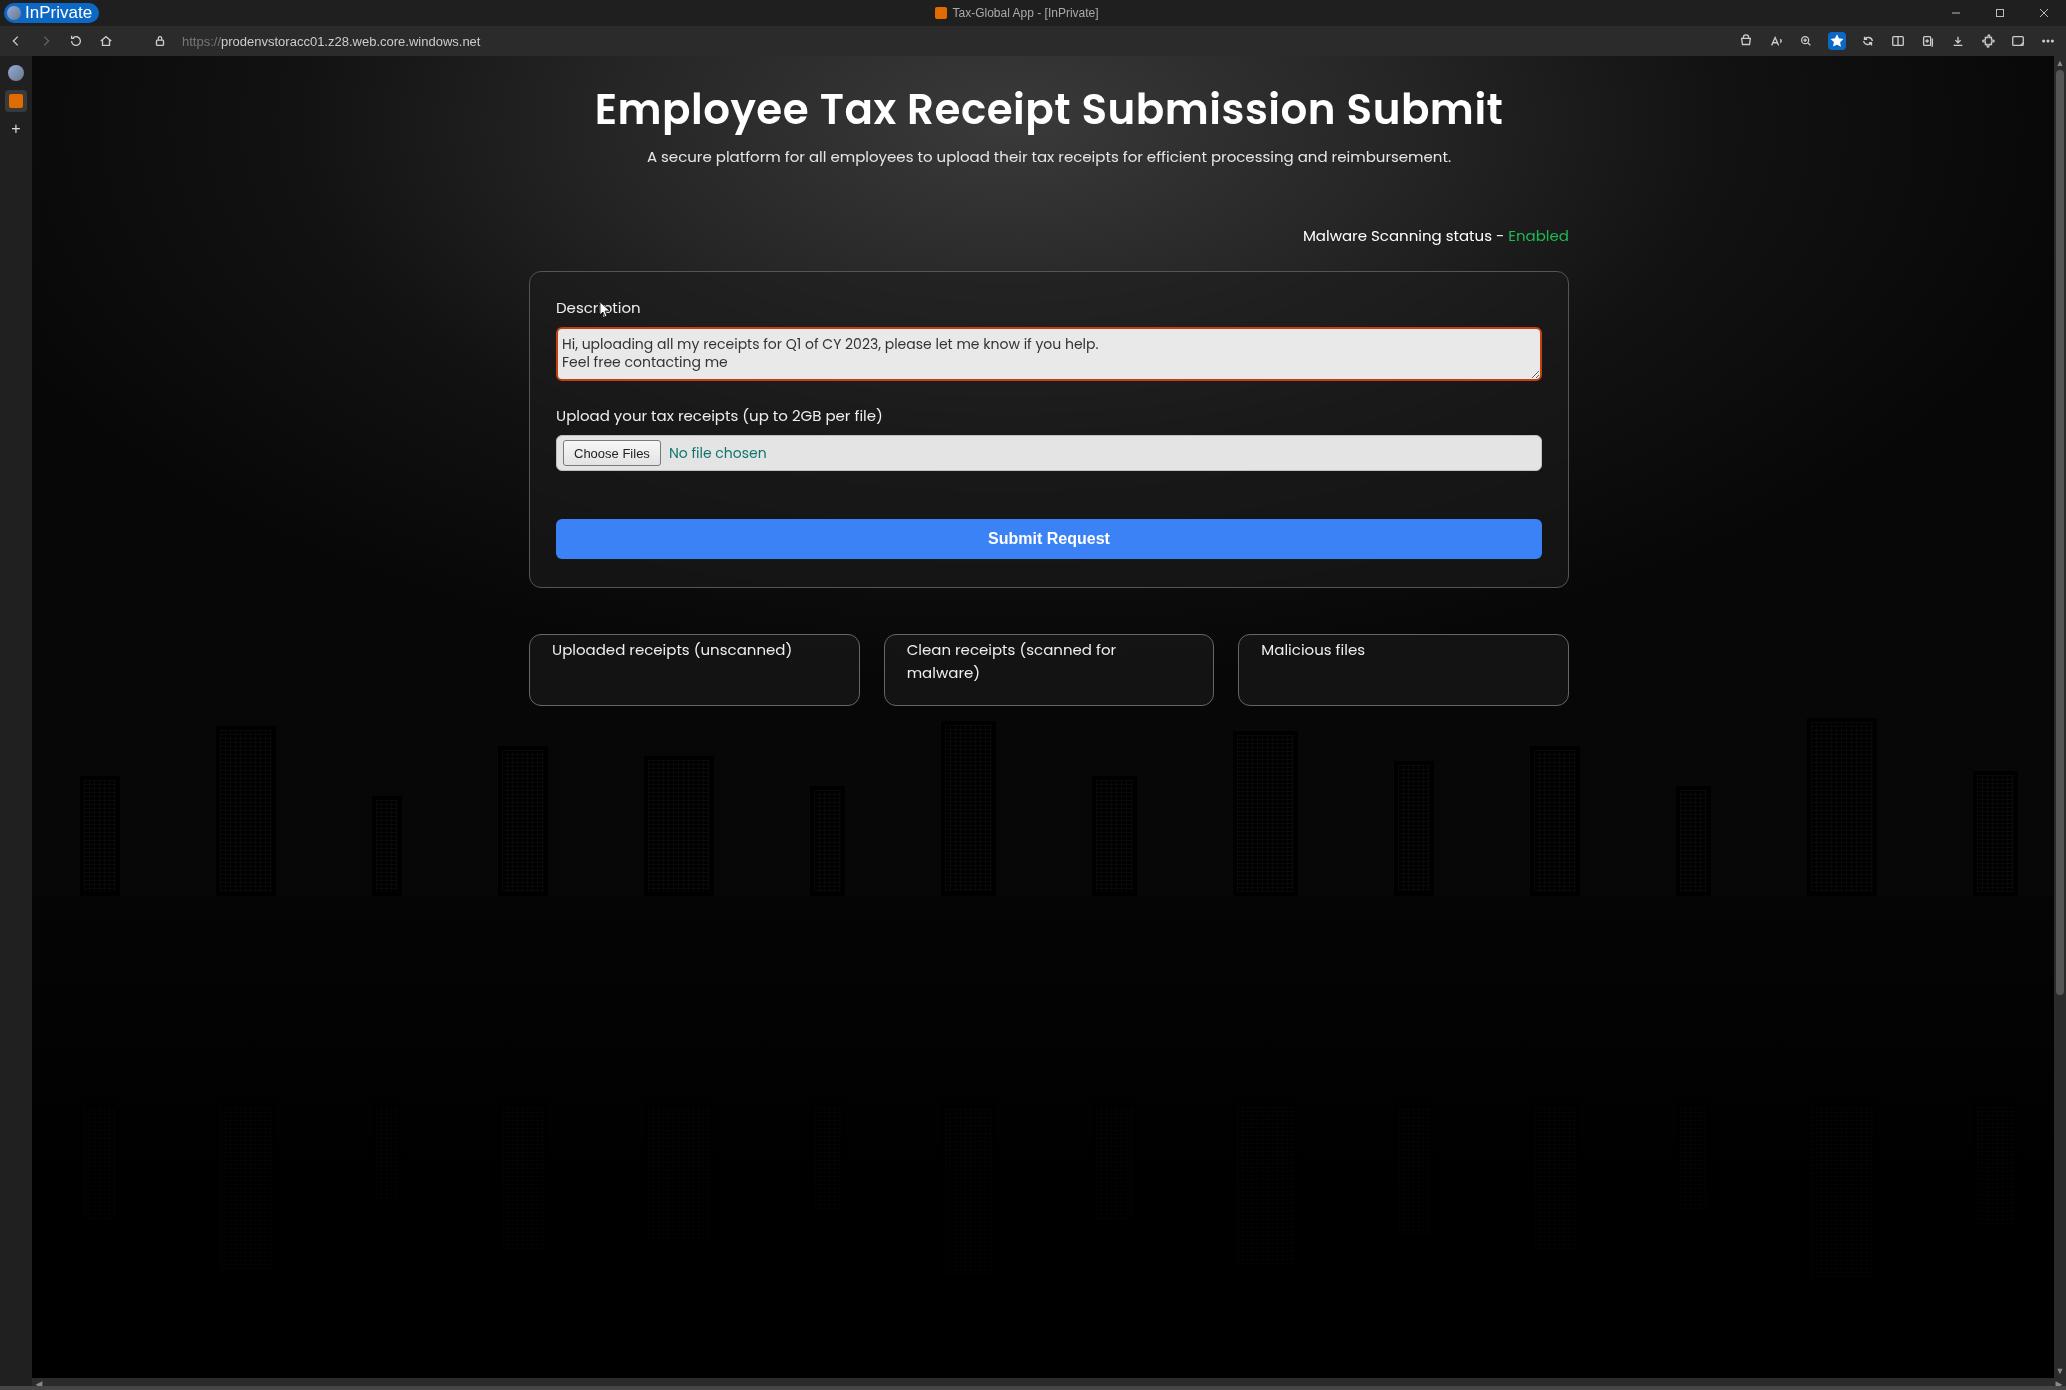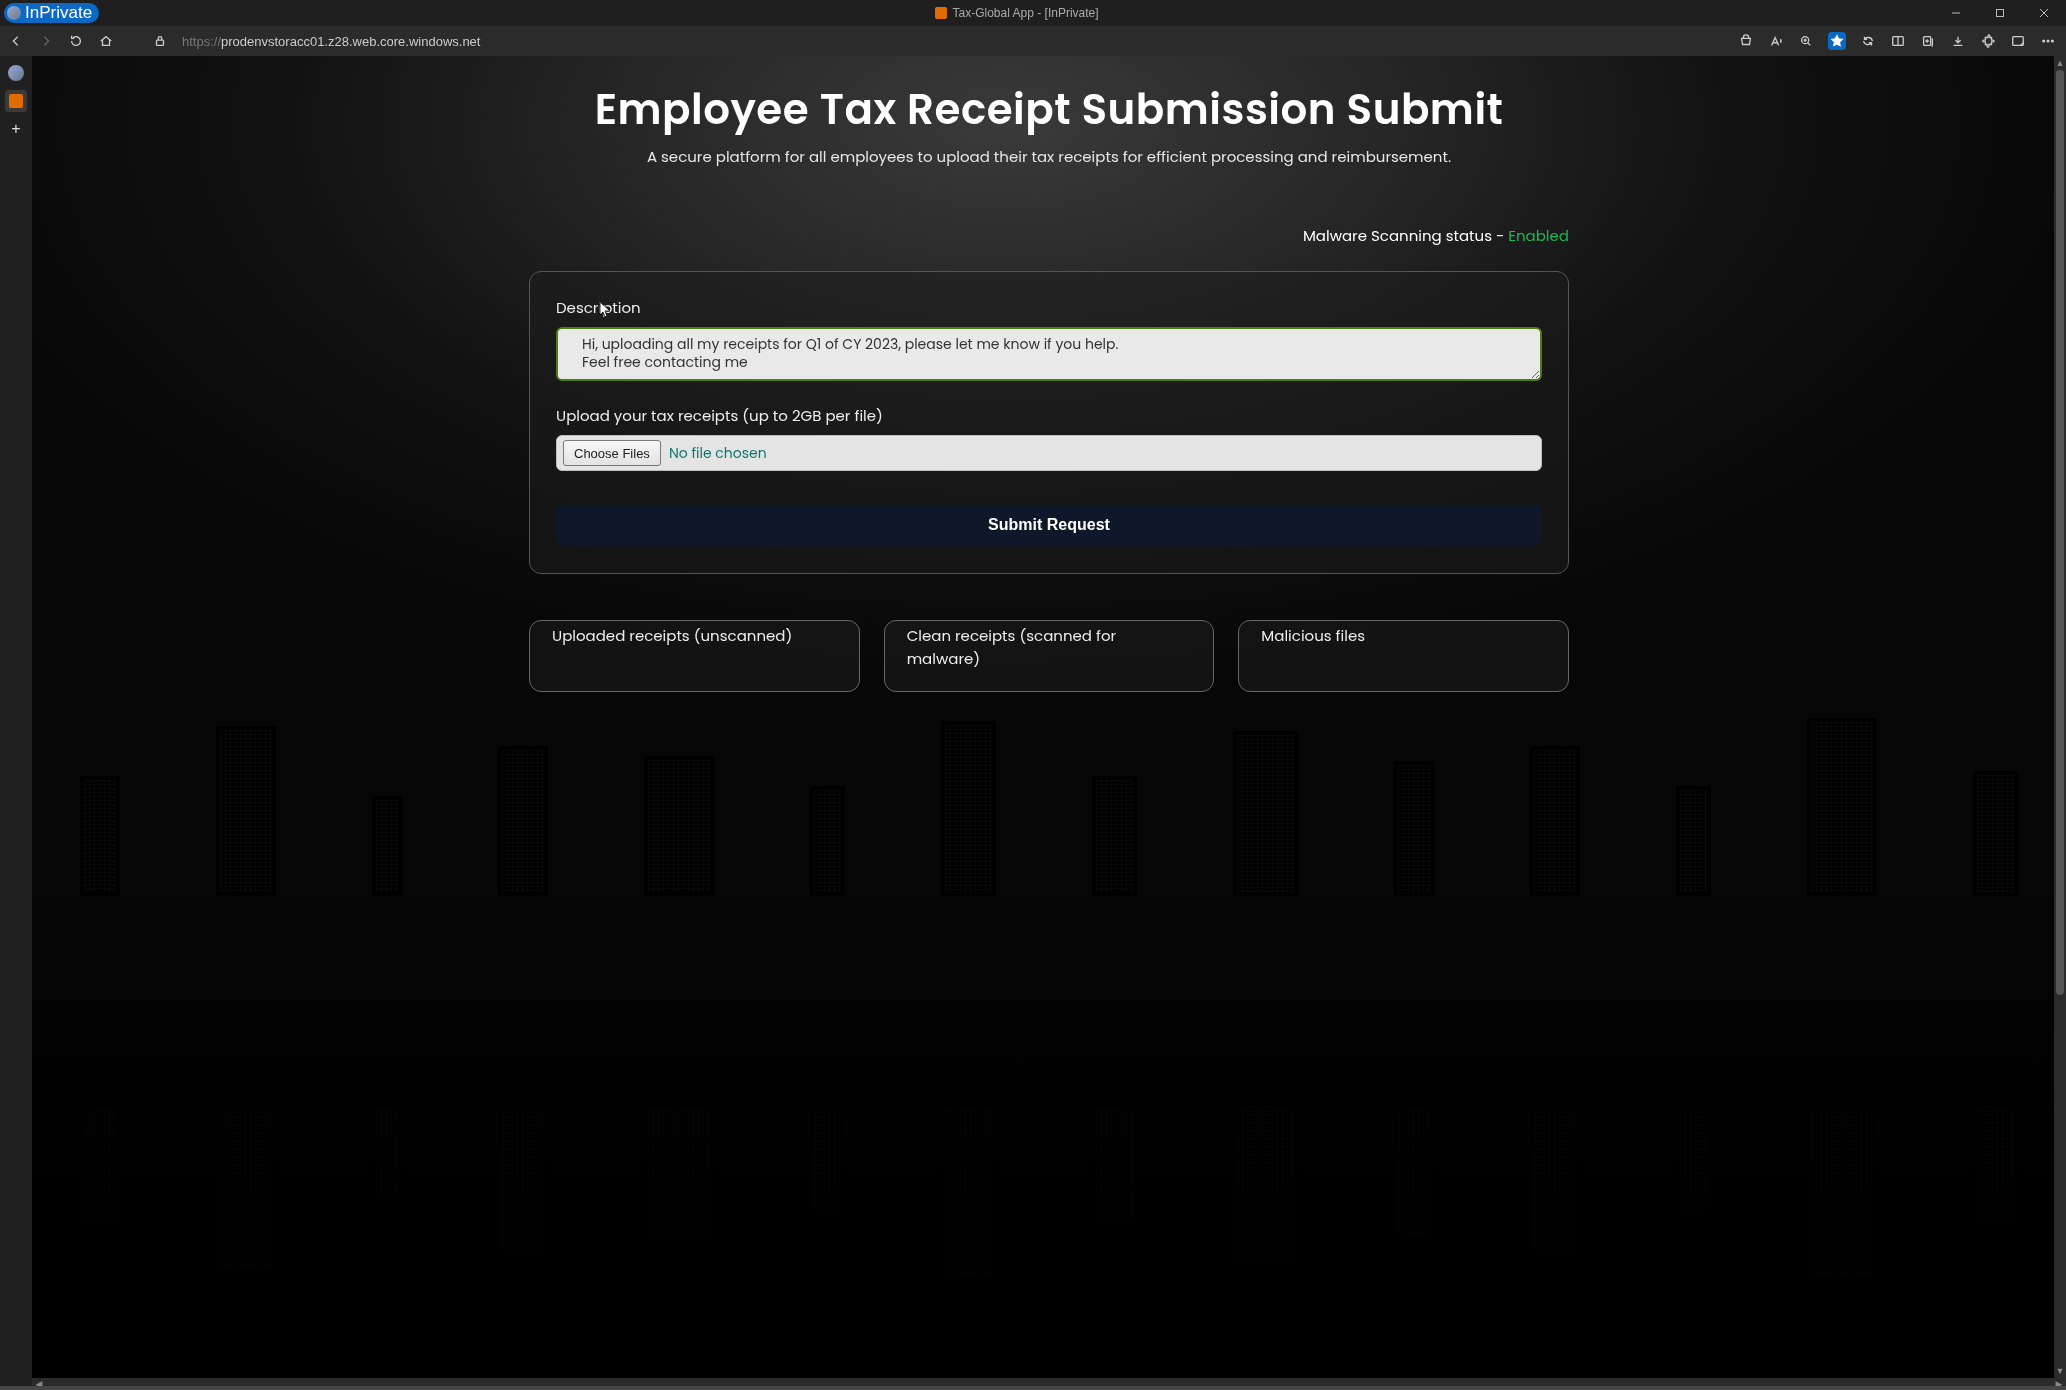--- a/index.html
+++ b/index.html
@@ -50,26 +50,26 @@
 #page-inner { max-width: 1040px; margin: 0 auto; padding-bottom: 40px; }
 
 h1 { text-align: center; font-weight: 600; font-size: 42px; letter-spacing: .5px; margin-top: 22px; }
 #subtitle { text-align: center; font-size: 15px; color: #e6e6e6; margin-top: 4px; }
 
 #scan-status { text-align: right; font-size: 15px; margin-top: 56px; }
 .enabled { color: #1db954; }
 
 #form-card { margin-top: 24px; padding: 24px 26px 28px; border: 1px solid #555; border-radius: 12px; background: rgba(30,30,30,.55); backdrop-filter: blur(1px); }
 .field-label { font-size: 15px; color: #eee; margin-bottom: 8px; }
-#desc-ta { width: 100%; height: 54px; resize: vertical; border-radius: 6px; border: 2px solid #4d7c0f; background: #e9e9e9; color: #333; font-family: inherit; font-size: 14px; padding: 6px 24px; line-height: 1.3; }
+#desc-ta { width: 100%; height: 54px; resize: vertical; border-radius: 6px; border: 2px solid #c2410c; background: #e9e9e9; color: #333; font-family: inherit; font-size: 14px; padding: 6px 4px; line-height: 1.3; }
 #upload-label { margin-top: 16px; }
 #file-row { width: 100%; height: 36px; background: #e4e4e4; border: 1px solid #bfbfbf; border-radius: 6px; display: flex; align-items: center; padding: 4px 6px; color: #333; font-size: 14px; gap: 8px; }
 #choose-btn { height: 26px; padding: 0 10px; border: 1px solid #7a7a7a; border-radius: 3px; background: linear-gradient(#f7f7f7,#e3e3e3); font-size: 13px; color: #222; cursor: pointer; }
 #choose-status { color: #0f766e; }
-#submit-btn { display: block; width: 100%; height: 40px; margin-top: 34px; border: none; border-radius: 6px; background: #0f172a; color: #fff; font-size: 16px; font-weight: 600; cursor: pointer; }
+#submit-btn { display: block; width: 100%; height: 40px; margin-top: 48px; border: none; border-radius: 6px; background: #3b82f6; color: #fff; font-size: 16px; font-weight: 600; cursor: pointer; }
 
 #cards-row { display: flex; gap: 24px; margin-top: 46px; }
 .result-card { flex: 1; min-height: 72px; border: 1px solid #666; border-radius: 12px; background: rgba(30,30,30,.55); padding: 3px 22px; font-size: 15px; color: #eee; }
 
 
 #hscroll { position: absolute; left: 32px; right: 0; bottom: 0; height: 12px; background: #2b2b2b; display: flex; align-items: center; }
 #hscroll .arrow { width: 14px; height: 12px; display: flex; align-items: center; justify-content: center; color: #888; font-size: 9px; }
 #hscroll .track { flex: 1; height: 10px; background: #2b2b2b; }
 #vscroll { position: absolute; right: 0; top: 0; bottom: 12px; width: 12px; background: #2b2b2b; display: flex; flex-direction: column; }
 #vscroll .arrow { height: 14px; display: flex; align-items: center; justify-content: center; color: #888; font-size: 9px; }

